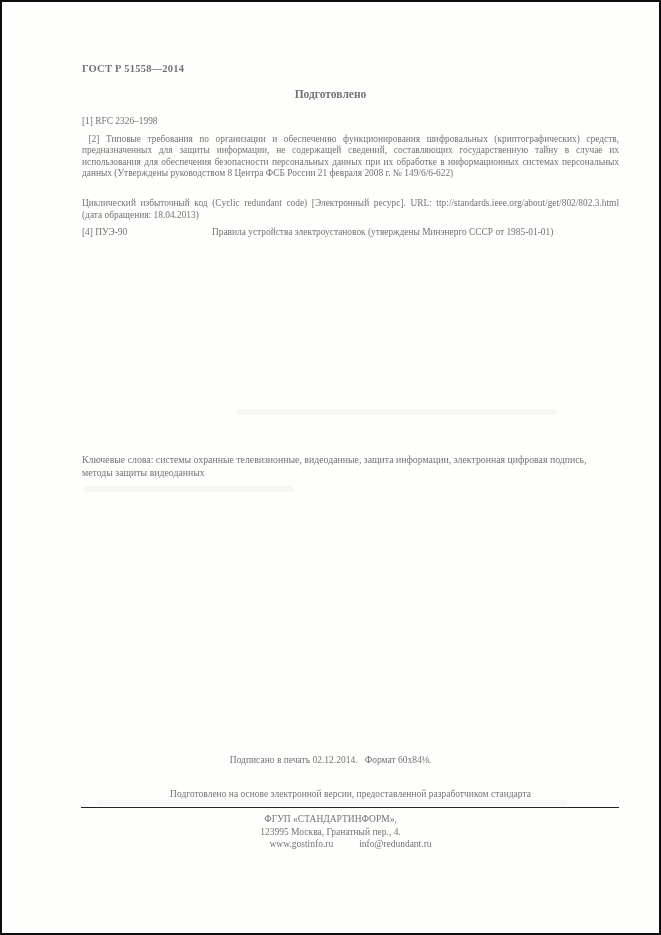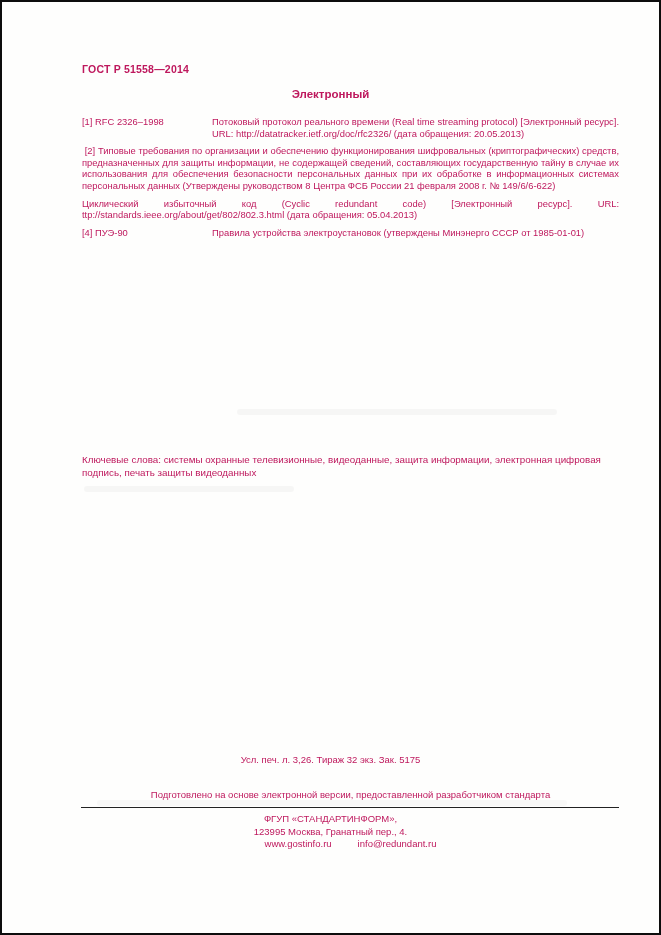--- a/index.html
+++ b/index.html
@@ -4,22 +4,22 @@
 <title>ГОСТ Р 51558—2014 — Библиография</title>
 <style>
   * { box-sizing: border-box; }
   html, body { margin: 0; padding: 0; background: #ffffff; }
   .page {
     position: relative;
     width: 661px;
     height: 935px;
     background: #fefefd;
     border: 2px solid #0d0d0d;
-    font-family: Liberation Sans, sans-serif;
-    color: #be185d;
+    font-family: Liberation Serif, serif;
+    color: #737373;
     overflow: hidden;
   }
   .doc-number {
     position: absolute;
     top: 61px; left: 80px;
     font-size: 10.5px;
     font-weight: bold;
     letter-spacing: 0.2px;
   }
   .title {
@@ -33,21 +33,21 @@
     position: absolute;
     top: 114px; left: 80px;
     width: 537px;
     font-size: 9.4px;
     line-height: 11.6px;
   }
   .bib-row { display: flex; margin-bottom: 6px; }
   .bib-ref { width: 130px; flex: none; }
   .bib-text { flex: 1; text-align: justify; }
   .bib-full {
-    margin-bottom: 6px;
+    margin-bottom: 18px;
     text-align: justify;
     white-space: pre-wrap;
   }
   .codes {
     position: absolute;
     top: 420px; left: 80px;
     font-size: 9.8px;
     white-space: pre;
   }
   .keywords {
@@ -102,52 +102,51 @@
   .artifact-2 { top: 484px; left: 82px;  width: 210px; }
   .artifact-3 { top: 798px; left: 95px;  width: 470px; opacity: 0.05; }
 </style>
 </head>
 <body>
 
 <div class="page">
 
   <div class="doc-number">ГОСТ Р 51558—2014</div>
 
-  <div class="title">Электронный</div>
+  <div class="title">Подготовлено</div>
 
   <div class="bib">
 
     <div class="bib-row">
       <div class="bib-ref">[1] RFC 2326–1998</div>
-      <div class="bib-text">Потоковый протокол реального времени (Real time streaming protocol) [Электронный ресурс]. URL: http://datatracker.ietf.org/doc/rfc2326/ (дата обращения: 20.05.2013)</div>
     </div>
 
     <div class="bib-full"> [2] Типовые требования по организации и обеспечению функционирования шифровальных (криптографических) средств, предназначенных для защиты информации, не содержащей сведений, составляющих государственную тайну в случае их использования для обеспечения безопасности персональных данных при их обработке в информационных системах персональных данных (Утверждены руководством 8 Центра ФСБ России 21 февраля 2008 г. № 149/6/6-622)</div>
 
     <div class="bib-row">
-      <div class="bib-text">Циклический избыточный код (Cyclic redundant code) [Электронный ресурс]. URL: ttp://standards.ieee.org/about/get/802/802.3.html (дата обращения: 05.04.2013)</div>
+      <div class="bib-text">Циклический избыточный код (Cyclic redundant code) [Электронный ресурс]. URL: ttp://standards.ieee.org/about/get/802/802.3.html (дата обращения: 18.04.2013)</div>
     </div>
 
     <div class="bib-row">
       <div class="bib-ref">[4] ПУЭ-90</div>
       <div class="bib-text">Правила устройства электроустановок (утверждены Минэнерго СССР от 1985-01-01)</div>
     </div>
 
   </div>
 
   <div class="scan-artifact artifact-1"></div>
 
 
-  <div class="keywords">Ключевые слова: системы охранные телевизионные, видеоданные, защита информации, электронная цифровая подпись, печать защиты видеоданных</div>
+  <div class="keywords">Ключевые слова: системы охранные телевизионные, видеоданные, защита информации, электронная цифровая подпись, методы защиты видеоданных</div>
 
   <div class="scan-artifact artifact-2"></div>
   <div class="scan-artifact artifact-3"></div>
 
   <div class="imprint">
-    <div class="imprint-line">Усл. печ. л. 3,26. Тираж 32 экз. Зак. 5175</div>
+    <div class="imprint-line">Подписано в печать 02.12.2014.   Формат 60x84⅛.</div>
   </div>
 
   <div class="prepared">Подготовлено на основе электронной версии, предоставленной разработчиком стандарта</div>
 
   <div class="pub-rule"></div>
 
   <div class="publisher">
     <div>ФГУП «СТАНДАРТИНФОРМ»,</div>
     <div>123995 Москва, Гранатный пер., 4.</div>
     <div class="contact-row">

